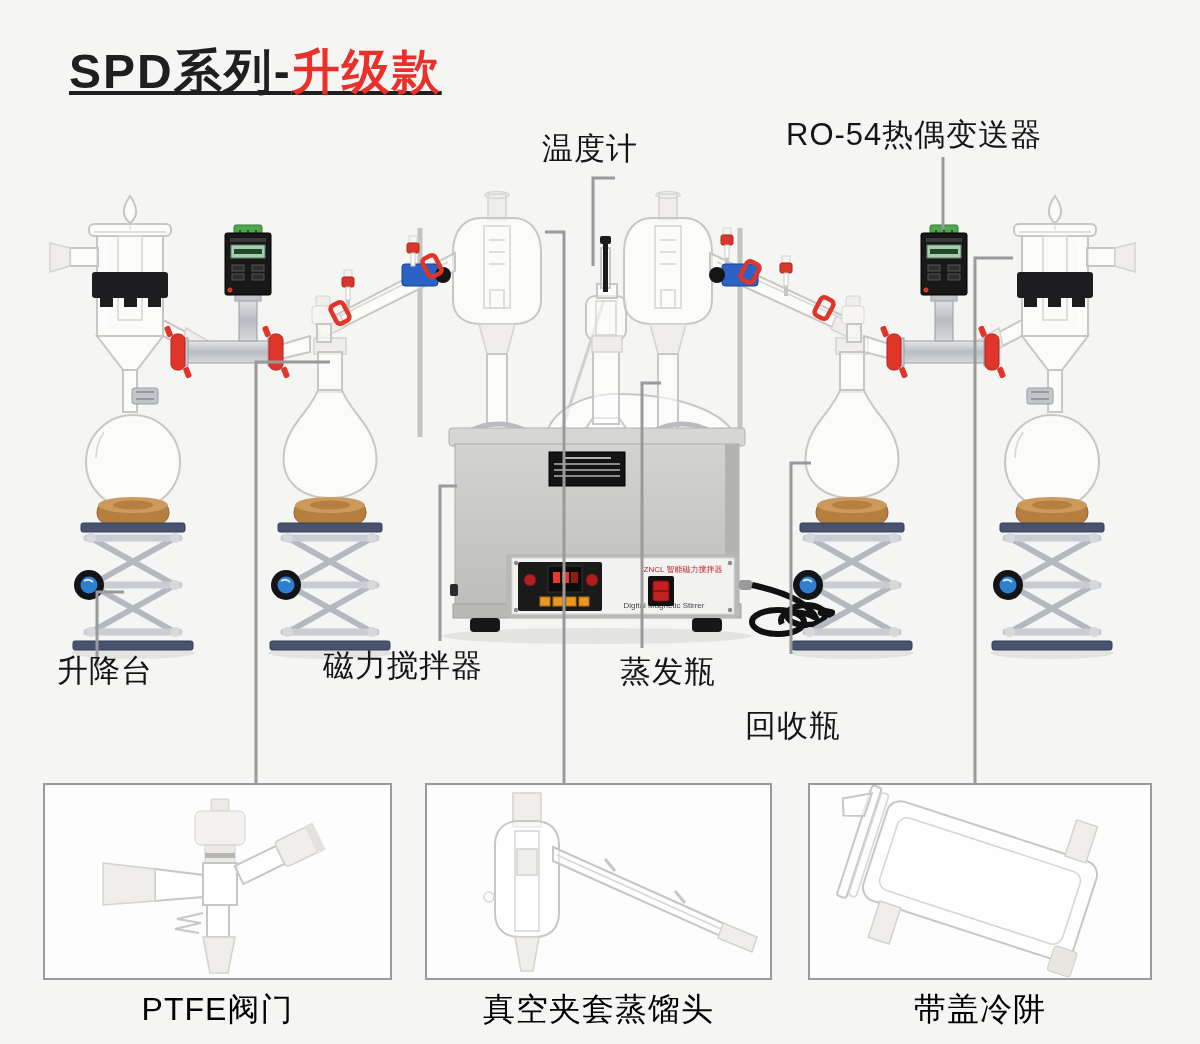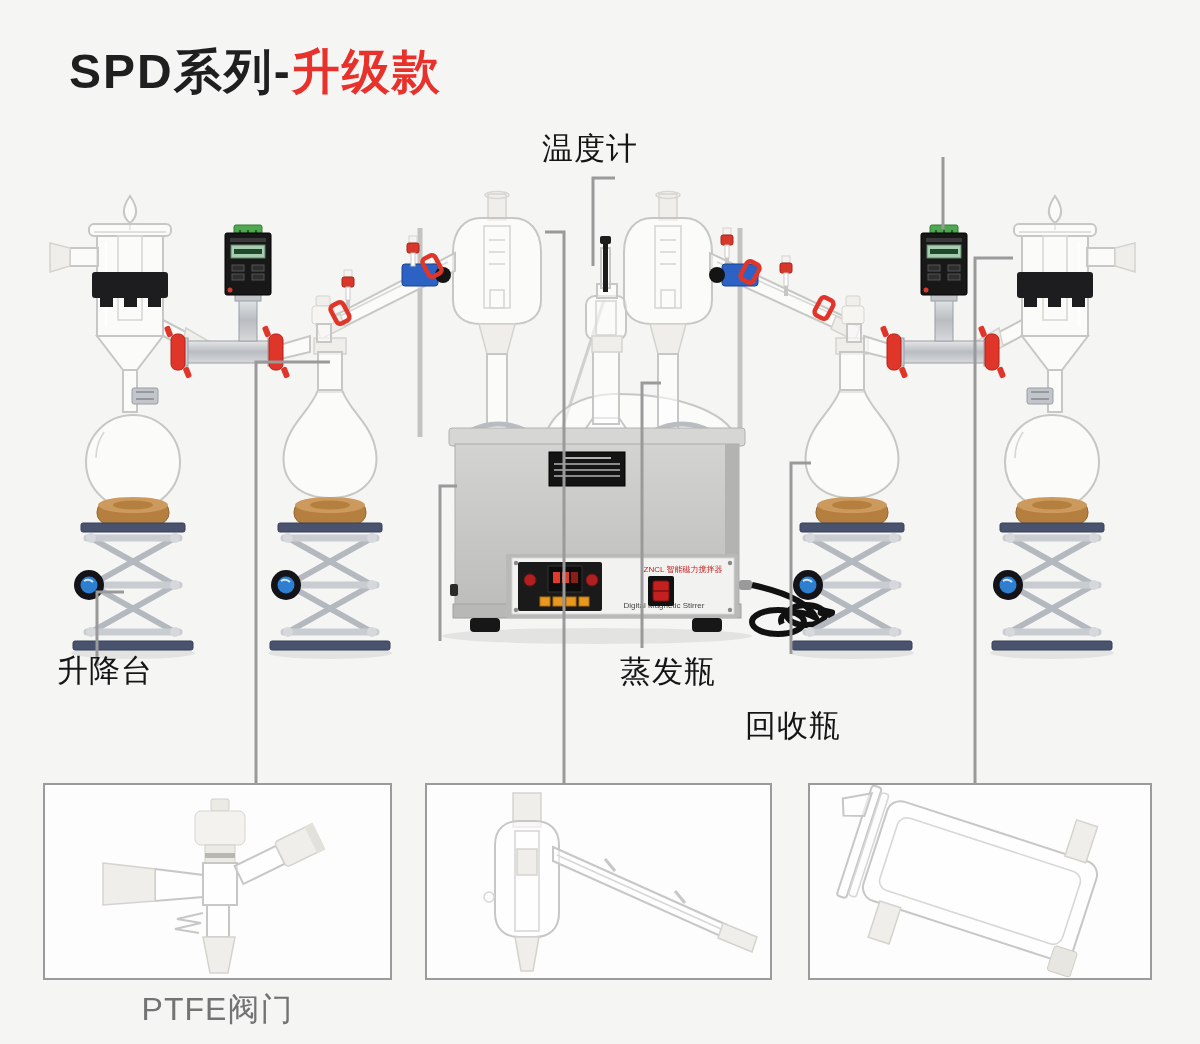--- a/index.html
+++ b/index.html
@@ -1,25 +1,25 @@
 <!DOCTYPE html>
 <html><head>
 <meta charset="utf-8">
 <style>
   html,body{margin:0;padding:0;background:#e9e9e9;}
   .stage{position:relative;width:1200px;height:1044px;background:#f5f5f4;overflow:hidden;
          font-family:"Liberation Sans", sans-serif;}
   .scene{position:absolute;left:0;top:0;}
   .title{position:absolute;left:69px;top:40px;font-size:48px;font-weight:700;
-         letter-spacing:2px;color:#1f1f1f;white-space:nowrap;}
+         letter-spacing:2px;color:#1f1f1f;white-space:nowrap;text-decoration:underline;}
   .title .red{color:#e8312a;}
   .callout{position:absolute;font-size:31px;color:#151515;white-space:nowrap;letter-spacing:1px;}
   .part-card{position:absolute;top:783px;height:197px;background:#fdfdfd;border:2px solid #9b9b9b;
              box-sizing:border-box;}
-  .part-caption{position:absolute;top:988px;font-size:32px;color:#737373;text-align:center;
+  .part-caption{position:absolute;top:988px;font-size:32px;color:#000000;text-align:center;
                 letter-spacing:1px;}
   
   .gl{fill:rgba(255,255,255,.55);stroke:#c7c7c5;stroke-width:2;}
   .gl2{fill:none;stroke:#d7d7d5;stroke-width:1.6;}
   .fr{fill:#efeeea;stroke:#d5d3ce;stroke-width:1.5;}
   .mt{fill:#c2c5ca;stroke:#9aa0a6;stroke-width:1;}
   .blk{fill:#1d1d1f;}
   .ldr{fill:none;stroke:#9a9a9a;stroke-width:3;}
 </style>
 </head>
@@ -333,21 +333,23 @@
       <polyline class="ldr" points="811,463 791,463 791,654"></polyline>
       <polyline class="ldr" points="330,362 256,362 256,783"></polyline>
       <polyline class="ldr" points="545,232 564,232 564,783"></polyline>
       <polyline class="ldr" points="1013,258 975,258 975,783"></polyline>
     </g>
   </svg>
 
   <div class="title"><span>SPD系列-</span><span class="red">升级款</span></div>
 
   <div class="callout" style="left:542px;top:128px">温度计</div>
+  <div class="callout" style="left:786px;top:114px">RO-54热偶变送器</div>
   <div class="callout" style="left:57px;top:650px">升降台</div>
+  <div class="callout" style="left:323px;top:645px">磁力搅拌器</div>
   <div class="callout" style="left:620px;top:651px">蒸发瓶</div>
   <div class="callout" style="left:745px;top:705px">回收瓶</div>
 
   <div class="part-card" style="left:43px;width:349px">
     <svg width="345" height="193" viewBox="0 0 345 193">
       <rect x="166" y="14" width="18" height="12" rx="2" fill="#eceae5" stroke="#d2d0cb"></rect>
       <rect x="150" y="26" width="50" height="34" rx="6" fill="#f3f2ee" stroke="#d6d4cf"></rect>
       <rect x="160" y="60" width="30" height="18" fill="#eceae5" stroke="#d2d0cb"></rect>
       <rect x="160" y="68" width="30" height="5" fill="#b9b7b2"></rect>
       <rect x="158" y="78" width="34" height="42" class="gl"></rect>
@@ -394,13 +396,15 @@
             <rect x="-11" y="-2" width="22" height="38" class="fr"></rect>
           </g>
         <g transform="translate(100,38)">
             <rect x="-9" y="0" width="24" height="26" rx="3" fill="#e8e6e1" stroke="#cfcdc8"></rect>
           </g>
       </g>
     </svg>
   </div>
 
   <div class="part-caption" style="left:43px;width:349px">PTFE阀门</div>
+  <div class="part-caption" style="left:425px;width:347px">真空夹套蒸馏头</div>
+  <div class="part-caption" style="left:808px;width:344px">带盖冷阱</div>
 </div>
 
 </body></html>

